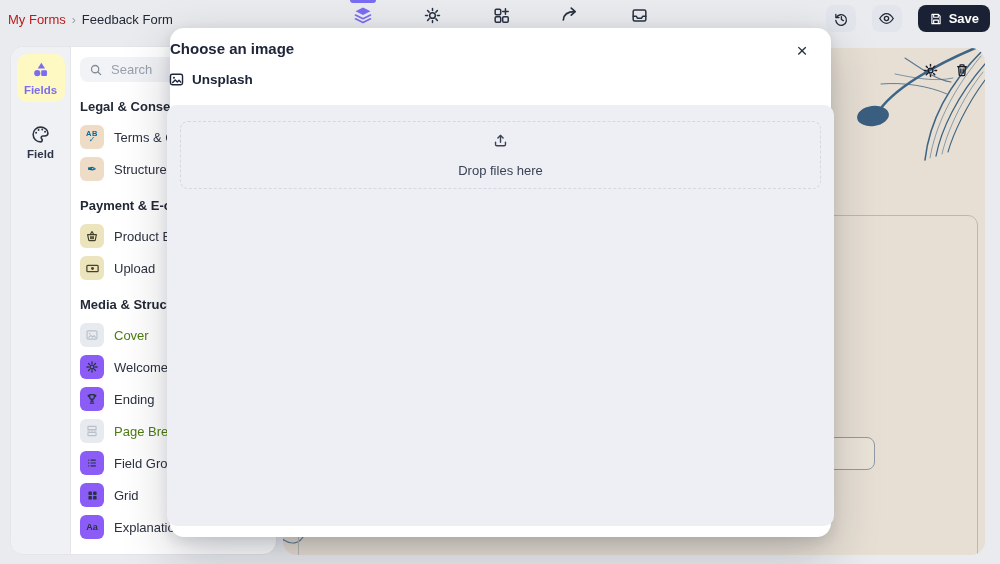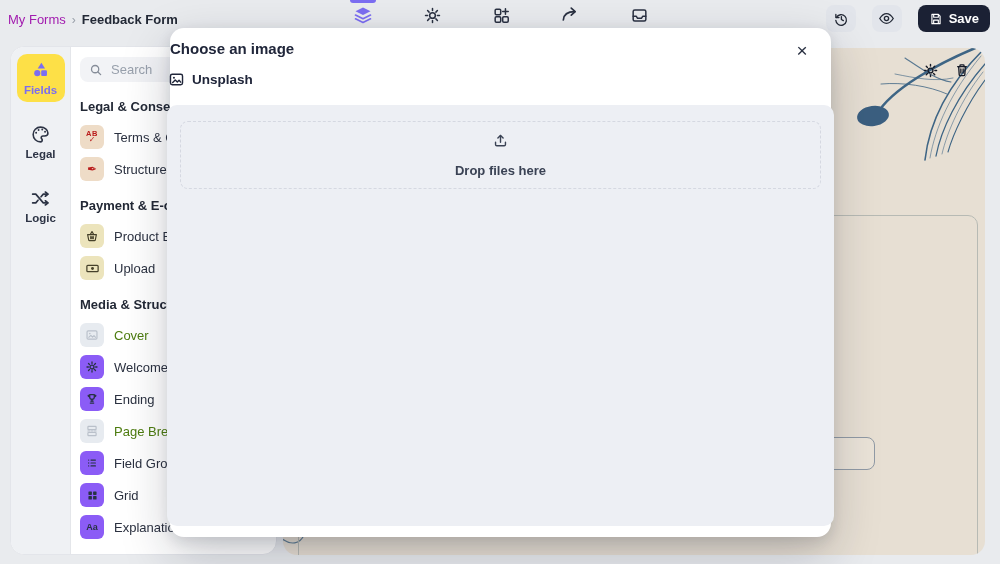--- a/index.html
+++ b/index.html
@@ -7,50 +7,50 @@
   body {
     position:relative; overflow:hidden;
     background:#e9ebee;
     font-family:"Liberation Sans", sans-serif;
     color:#232936;
   }
   svg { display:block; }
 
   
   .breadcrumb { position:absolute; left:8px; top:12px; display:flex; align-items:center; gap:6px; font-size:13px; }
-  .crumb-parent { color:#a21caf; }
+  .crumb-parent { color:#b91c1c; }
   .crumb-sep { color:#9aa0aa; font-size:12px; }
-  .crumb-current { color:#232936; font-weight:bold; }
+  .crumb-current { color:#232936; font-weight:normal; }
 
   .nav-icons { position:absolute; left:345px; top:0; display:flex; }
   .nav-btn { width:36px; height:30px; display:flex; align-items:center; justify-content:center; position:relative; color:#2a3142; margin-right:33px; cursor:pointer; }
   .nav-btn:last-child { margin-right:0; }
   .nav-btn.active { color:#7b6df1; }
   .nav-btn.active::before { content:""; position:absolute; top:0; left:5px; width:26px; height:3px; background:#7b6df1; border-radius:0 0 3px 3px; }
 
   .top-actions { position:absolute; right:10px; top:5px; display:flex; gap:16px; align-items:center; }
   .icon-btn { width:30px; height:27px; border-radius:8px; background:#e2e5eb; display:flex; align-items:center; justify-content:center; color:#232936; cursor:pointer; }
   .save-btn { height:27px; padding:0 11px; border-radius:8px; background:#1b2134; color:#fff; display:flex; align-items:center; gap:6px; font-size:13px; font-weight:bold; cursor:pointer; }
 
   
   .left-panel { position:absolute; left:10px; top:46px; width:267px; height:509px; background:#fff; border:1px solid #e3e5ea; border-radius:14px; display:flex; overflow:hidden; }
   .rail { width:60px; background:#eff1f4; border-right:1px solid #e4e6ea; display:flex; flex-direction:column; align-items:center; padding-top:7px; flex-shrink:0; }
   .rail-item { display:flex; flex-direction:column; align-items:center; gap:3px; width:48px; padding:6px 0; border-radius:10px; color:#2d3445; cursor:pointer; }
   .rail-item + .rail-item { margin-top:16px; }
-  .rail-item.active { background:#fde047; color:#7b6df1; }
+  .rail-item.active { background:#fef9c3; color:#7b6df1; }
   .rail-label { font-size:11.5px; font-weight:bold; }
 
   .fields-list { flex:1; padding:10px 0 0 9px; overflow:hidden; }
   .search-box { width:185px; height:25px; background:#f2f3f6; border-radius:8px; display:flex; align-items:center; gap:8px; padding:0 9px; color:#868d99; }
   .search-box input { border:0; outline:0; background:transparent; font-size:13px; color:#232936; width:130px; font-family:"Liberation Sans",sans-serif; }
   .search-box input::placeholder { color:#98a0ac; }
   .sec-title { font-size:13px; font-weight:bold; color:#232936; margin:17px 0 11px; white-space:nowrap; }
   .item { display:flex; align-items:center; gap:10px; height:24px; margin-bottom:8px; cursor:pointer; white-space:nowrap; }
   .tile { width:24px; height:24px; border-radius:6px; display:flex; align-items:center; justify-content:center; color:#3a3325; flex-shrink:0; }
-  .tile.tan { background:#eedcc7; color:#b91c1c; }
+  .tile.tan { background:#eedcc7; color:#0369a1; }
   .tile.yellow { background:#ece4bc; color:#46412a; }
   .tile.slate { background:#8b5cf6; color:#273244; }
   .tile.off { background:#e7ebf0; color:#b9c0ca; }
   .item .lbl { font-size:13px; color:#2b3140; }
   .item.disabled { cursor:default; }
   .item.disabled .lbl { color:#4d7c0f; }
   .tile-terms { flex-direction:column; line-height:1; }
   .tile-terms .ab { font-size:7.5px; font-weight:bold; letter-spacing:.5px; }
   .tile-terms .chk { font-size:8px; margin-top:-1px; }
   .tile-aa { font-size:9px; font-weight:bold; }
@@ -66,21 +66,21 @@
   .inner-input { position:absolute; left:507px; top:389px; width:85px; height:33px; border:1.5px solid #909aa5; border-radius:8px; background:#eae3d8; cursor:text; }
 
   
   .modal { position:absolute; left:170px; top:28px; width:661px; height:509px; background:#fff; border-radius:14px; box-shadow:0 18px 50px rgba(20,25,40,.22), 0 4px 14px rgba(20,25,40,.12); padding:12px 0 0; }
   .modal-title { font-size:15px; font-weight:bold; color:#20263a; }
   .modal-close { position:absolute; right:16px; top:10px; width:26px; height:26px; display:flex; align-items:center; justify-content:center; font-size:19px; color:#2a3142; cursor:pointer; }
   .tabs { display:flex; gap:26px; margin-top:12px; margin-left:-2px; }
   .tab { display:flex; align-items:center; gap:7px; height:20px; font-size:13.5px; font-weight:bold; color:#20263a; position:relative; cursor:pointer; }
   .tab.active::after { content:""; position:absolute; left:0; right:0; bottom:-7px; height:3px; background:#20263a; border-radius:2px; }
   .modal-body { margin:16px -3px 0; background:#edeff4; border-radius:10px; height:421px; padding:16px 13px; }
-  .dropzone { height:68px; border:1.5px dashed #d5d8e1; border-radius:8px; display:flex; flex-direction:column; align-items:center; justify-content:center; gap:14px; color:#3a4254; cursor:pointer;font-weight:bold; }
+  .dropzone { height:68px; border:1.5px dashed #d5d8e1; border-radius:8px; display:flex; flex-direction:column; align-items:center; justify-content:center; gap:14px; color:#3a4254; cursor:pointer; }
   .drop-text { font-size:13px; color:#3a4254; }
 </style>
 </head>
 <body>
 
 <div class="breadcrumb">
   <span class="crumb-parent">My Forms</span>
   <span class="crumb-sep">›</span>
   <span class="crumb-current">Feedback Form</span>
 </div>
@@ -176,33 +176,21 @@
     <div class="rail-item">
       <span>
         <svg width="21" height="21" viewBox="0 0 24 24" fill="none" stroke="currentColor" stroke-width="1.8">
             <path d="M12 3.6 a8.4 8.4 0 1 0 0 16.8 c1.2 0 2-.9 2-2 0-.5-.2-1-.6-1.4-.4-.4-.6-.8-.6-1.3 0-1.1.9-2 2-2 h1.8 c2.4 0 3.9-1.5 3.9-3.4 C20.5 6.4 16.6 3.6 12 3.6 z"></path>
             <circle cx="7" cy="10" r="1.1" fill="currentColor" stroke="none"></circle>
             <circle cx="9.8" cy="6.8" r="1.1" fill="currentColor" stroke="none"></circle>
             <circle cx="14" cy="6.3" r="1.1" fill="currentColor" stroke="none"></circle>
             <circle cx="17.2" cy="8.8" r="1.1" fill="currentColor" stroke="none"></circle>
           </svg>
       </span>
-      <span class="rail-label">Legal</span>
-    </div>
-    <div class="rail-item">
-      <span>
-        <svg width="21" height="21" viewBox="0 0 24 24" fill="none" stroke="currentColor" stroke-width="1.9" stroke-linecap="round" stroke-linejoin="round">
-            <path d="M3 7h3.6 L15.2 17 H20"></path>
-            <path d="M17.5 14.6 L20.6 17 17.5 19.4"></path>
-            <path d="M3 17h3.6 L9.2 14"></path>
-            <path d="M12.6 10 L15.2 7 H20"></path>
-            <path d="M17.5 4.6 L20.6 7 17.5 9.4"></path>
-          </svg>
-      </span>
-      <span class="rail-label">Logic</span>
+      <span class="rail-label">Field</span>
     </div>
   </div>
 
   <div class="fields-list">
     <div class="search-box">
       <span>
         <svg width="14" height="14" viewBox="0 0 24 24" fill="none" stroke="currentColor" stroke-width="2.2" stroke-linecap="round">
             <circle cx="10.5" cy="10.5" r="6.2"></circle>
             <path d="M15.3 15.3 L20 20"></path>
           </svg>

